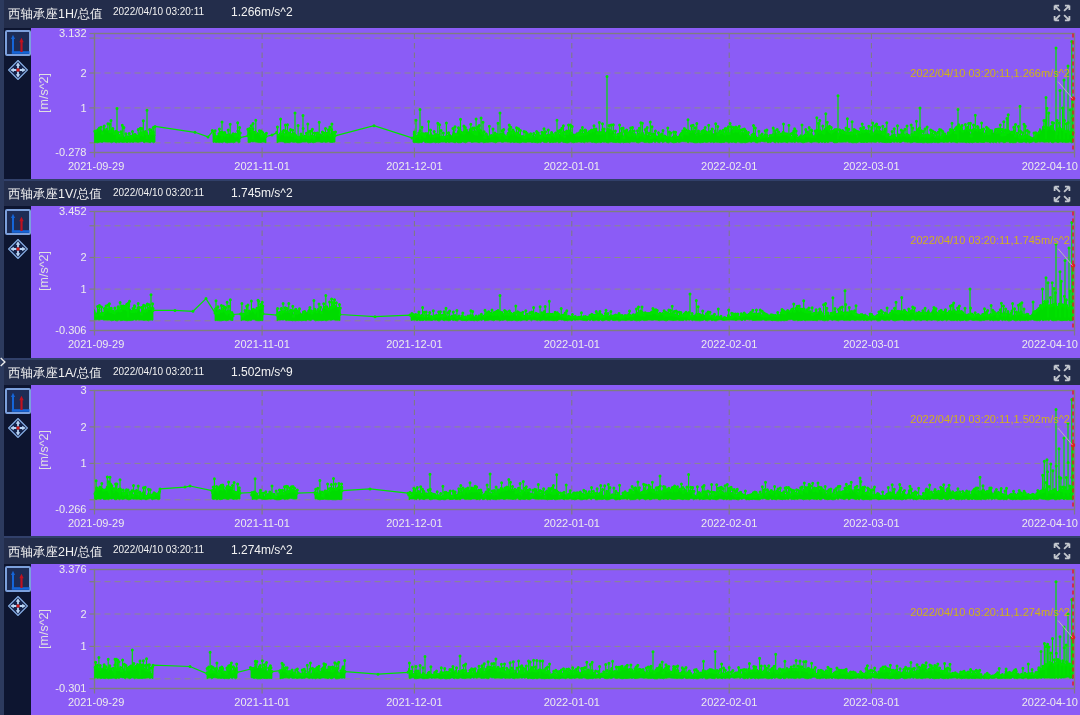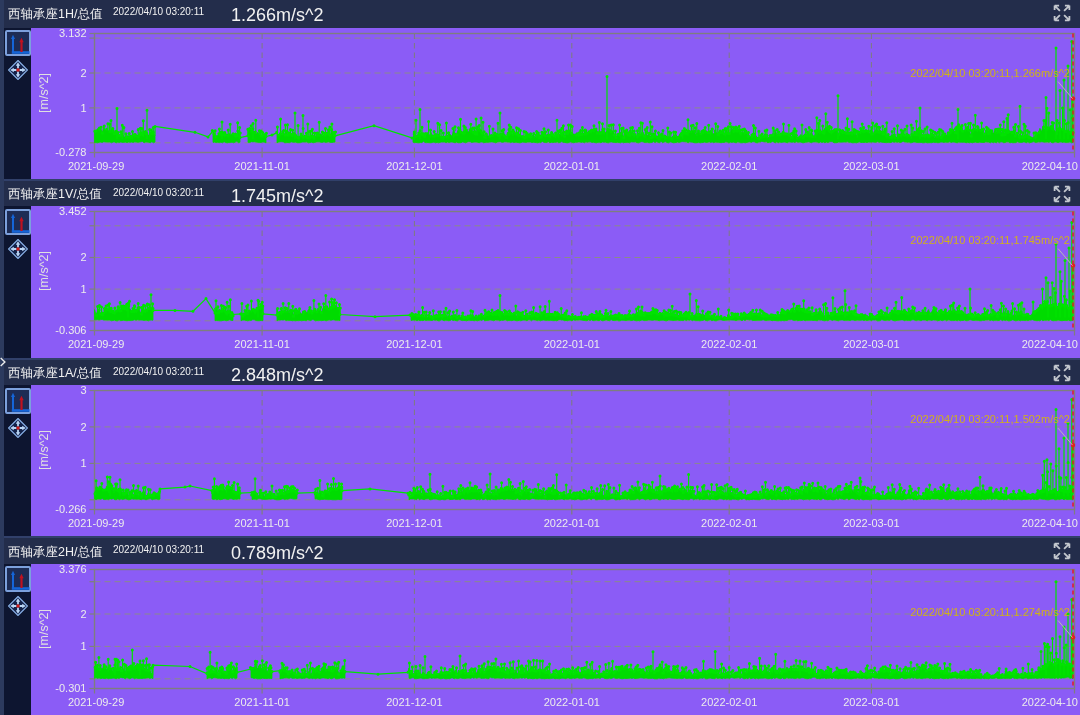--- a/index.html
+++ b/index.html
@@ -1,20 +1,20 @@
 <!DOCTYPE html>
 <html><head><meta charset="utf-8"><style>
 *{margin:0;padding:0;box-sizing:border-box}
 body{width:1080px;height:715px;background:#0d1428;font-family:"Liberation Sans",sans-serif;overflow:hidden;position:relative}
 .panel{position:absolute;left:0;width:1080px;height:178.75px}
 .sep{position:absolute;top:0;left:0;width:1080px;height:2px;background:#31406a}
 .hdr{position:absolute;top:2px;left:0;width:1080px;height:39px;background:#232d4b}
 .hdr .t1{position:absolute;left:8px;top:5.5px;font-size:12.5px;color:#f2f2f2}
 .hdr .t2{position:absolute;left:113px;top:6px;font-size:10px;color:#f2f2f2}
-.hdr .t3{position:absolute;left:231px;top:5px;font-size:18px;color:#f2f2f2}
+.hdr .t3{position:absolute;left:231px;top:5px;font-size:12px;color:#f2f2f2}
 .hdr .exp{position:absolute;left:1053px;top:4px}
 .side{position:absolute;top:27.5px;left:0;width:31px;bottom:0;background:#0d1530}
 .chart{position:absolute;top:27.5px;left:31px;width:1075px;bottom:0;background:#8b5cf6}
 .ibox{position:absolute;top:30px;left:4.5px;width:26px;height:26px;background:#1d2c55;border:2px solid #7ca0dc;border-radius:2px}
 .imove{position:absolute;top:60px;left:7.5px}
 .lstrip{position:absolute;top:0;left:0;width:3.5px;height:715px;background:#2c3a5e;z-index:5}
 .chev{position:absolute;left:0;top:356.5px;z-index:6}
 svg.cs{position:absolute;left:0;top:0}
 .gh{stroke:#8a8a8a;stroke-width:1;stroke-dasharray:6 4}
 .gv{stroke:#7d7d7d;stroke-width:1;stroke-dasharray:5.5 4}
@@ -180,21 +180,21 @@
 <path d="M2.2 10 L5.8 7.8 V9.1 H8.6 V10.9 H5.8 V12.2 Z" fill="#b9d5f5"></path>
 <path d="M17.8 10 L14.2 7.8 V9.1 H11.4 V10.9 H14.2 V12.2 Z" fill="#b9d5f5"></path>
 <rect x="8.5" y="8.5" width="3" height="3" fill="#d01818"></rect>
 </svg></div>
 </div>
 <div class="panel" style="top:357.5px">
 <div class="sep"></div>
 <div class="hdr">
       <span class="t1">西轴承座1A/总值</span>
       <span class="t2">2022/04/10 03:20:11</span>
-      <span class="t3">2.848m/s^2</span>
+      <span class="t3">1.502m/s^9</span>
       <span class="exp"><svg width="18" height="18" viewBox="0 0 18 18" stroke="#c3c7ce" stroke-width="1.8" fill="none">
 <path d="M6.9 6.9 L1.6 1.6 M1.6 1.6 H6.1 M1.6 1.6 V6.1"></path>
 <path d="M11.1 6.9 L16.4 1.6 M16.4 1.6 H11.9 M16.4 1.6 V6.1"></path>
 <path d="M6.9 11.1 L1.6 16.4 M1.6 16.4 H6.1 M1.6 16.4 V11.9"></path>
 <path d="M11.1 11.1 L16.4 16.4 M16.4 16.4 H11.9 M16.4 16.4 V11.9"></path>
 </svg></span>
     </div>
 <div class="side"></div>
 <div class="chart">
       <svg class="cs" width="1049" height="151.25" viewBox="0 0 1049 151.25">
@@ -254,21 +254,21 @@
 <path d="M2.2 10 L5.8 7.8 V9.1 H8.6 V10.9 H5.8 V12.2 Z" fill="#b9d5f5"></path>
 <path d="M17.8 10 L14.2 7.8 V9.1 H11.4 V10.9 H14.2 V12.2 Z" fill="#b9d5f5"></path>
 <rect x="8.5" y="8.5" width="3" height="3" fill="#d01818"></rect>
 </svg></div>
 </div>
 <div class="panel" style="top:536.25px">
 <div class="sep"></div>
 <div class="hdr">
       <span class="t1">西轴承座2H/总值</span>
       <span class="t2">2022/04/10 03:20:11</span>
-      <span class="t3">0.789m/s^2</span>
+      <span class="t3">1.274m/s^2</span>
       <span class="exp"><svg width="18" height="18" viewBox="0 0 18 18" stroke="#c3c7ce" stroke-width="1.8" fill="none">
 <path d="M6.9 6.9 L1.6 1.6 M1.6 1.6 H6.1 M1.6 1.6 V6.1"></path>
 <path d="M11.1 6.9 L16.4 1.6 M16.4 1.6 H11.9 M16.4 1.6 V6.1"></path>
 <path d="M6.9 11.1 L1.6 16.4 M1.6 16.4 H6.1 M1.6 16.4 V11.9"></path>
 <path d="M11.1 11.1 L16.4 16.4 M16.4 16.4 H11.9 M16.4 16.4 V11.9"></path>
 </svg></span>
     </div>
 <div class="side"></div>
 <div class="chart">
       <svg class="cs" width="1049" height="151.25" viewBox="0 0 1049 151.25">

